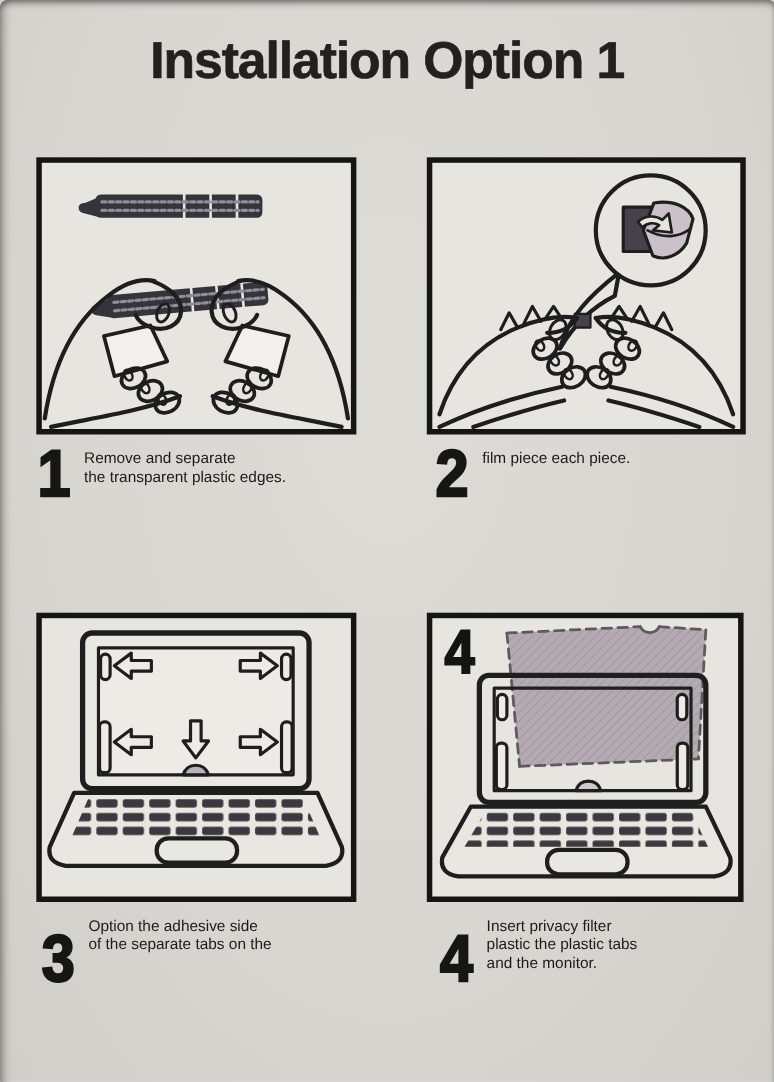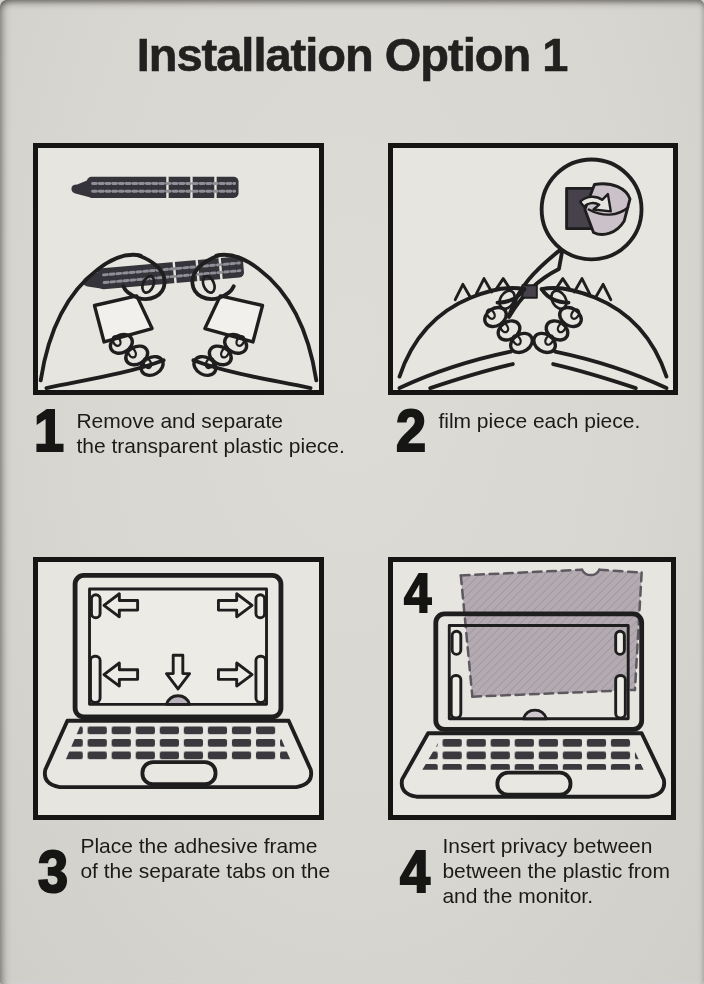--- a/index.html
+++ b/index.html
@@ -34,21 +34,21 @@
   .badge{
     position:absolute;left:11px;top:0px;z-index:5;
     font-size:56px;font-weight:700;color:#141413;line-height:1.1;
     -webkit-text-stroke:2px #141413;transform:scaleX(.88);transform-origin:left top;
   }
   .caption{position:absolute;display:flex;align-items:flex-start;gap:9px;}
   .step-num{
     font-size:60px;font-weight:700;line-height:.92;color:#161615;
     -webkit-text-stroke:2.2px #161615;transform:scaleX(.9);transform-origin:left top;
   }
-  .step-text{font-size:21px;line-height:1.2;color:#1c1b1a;padding-top:5px;}
+  .step-text{font-size:14px;line-height:1.2;color:#1c1b1a;padding-top:5px;}
   #cap1{left:34px;top:403px;}
   #cap2{left:396px;top:403px;}
   #cap3{left:38px;top:828px;}
   #cap4{left:400px;top:828px;}
   #cap3 .step-num,#cap4 .step-num{margin-top:16px;}
   .ln{white-space:nowrap;}
 </style>
 </head>
 <body>
 
@@ -237,40 +237,40 @@
         <rect x="231" y="118" width="10" height="44" rx="4.5"></rect>
         <path d="M135,163 Q138,154 147,154 Q156,154 159,163 Z" fill="#cfc9cf"></path>
       </g>
     </svg>
   </div>
 
   <div class="caption" id="cap1">
     <div class="step-num">1</div>
     <div class="step-text">
       <div class="ln">Remove and separate</div>
-      <div class="ln">the transparent plastic piece.</div>
+      <div class="ln">the transparent plastic edges.</div>
     </div>
   </div>
 
   <div class="caption" id="cap2">
     <div class="step-num">2</div>
     <div class="step-text">
       <div class="ln">film piece each piece.</div>
     </div>
   </div>
 
   <div class="caption" id="cap3">
     <div class="step-num">3</div>
     <div class="step-text">
-      <div class="ln">Place the adhesive frame</div>
+      <div class="ln">Option the adhesive side</div>
       <div class="ln">of the separate tabs on the</div>
     </div>
   </div>
 
   <div class="caption" id="cap4">
     <div class="step-num">4</div>
     <div class="step-text">
-      <div class="ln">Insert privacy between</div>
-      <div class="ln">between the plastic from</div>
+      <div class="ln">Insert privacy filter</div>
+      <div class="ln">plastic the plastic tabs</div>
       <div class="ln">and the monitor.</div>
     </div>
   </div>
 </div>
 
 </body></html>

